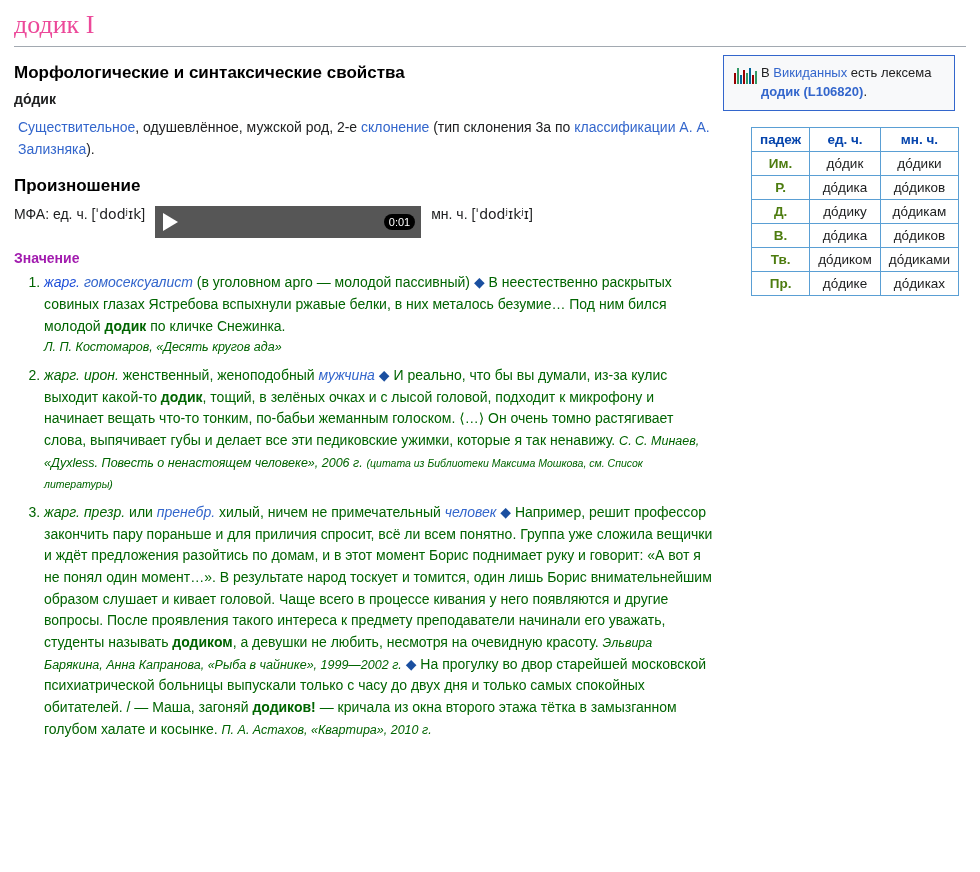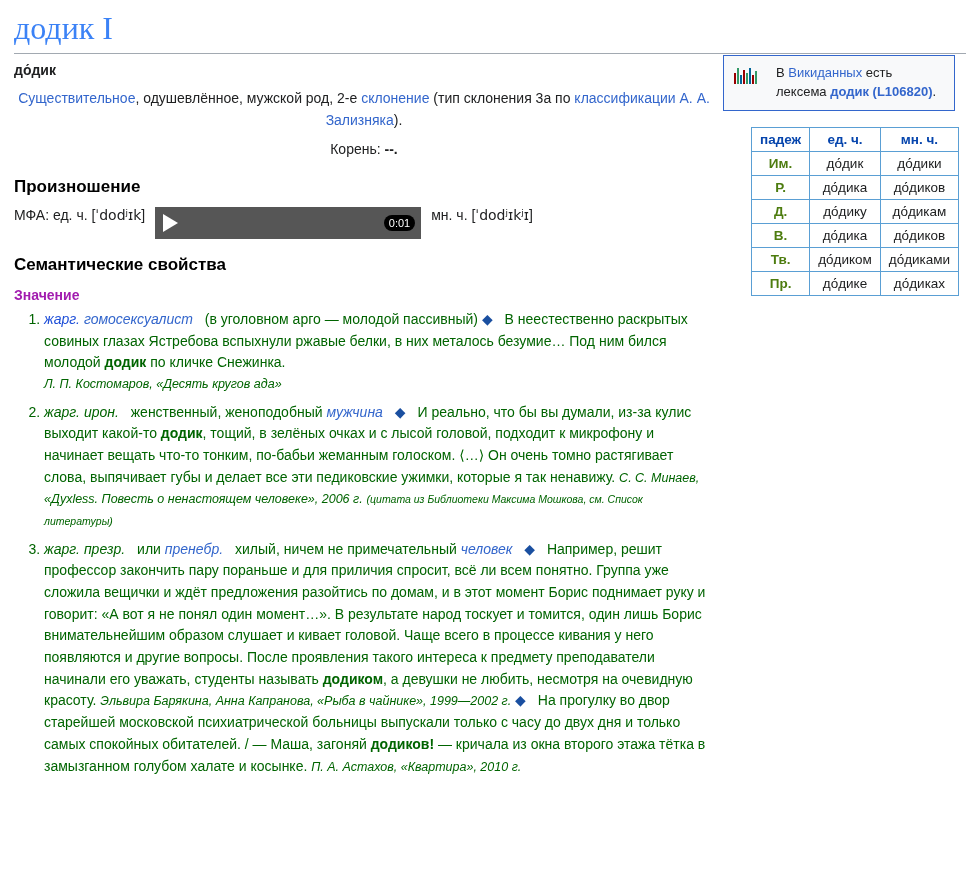--- a/index.html
+++ b/index.html
@@ -16,26 +16,26 @@
     position: relative;
     overflow: hidden;
   }
   .page {
     padding: 10px 14px 0 14px;
     box-sizing: border-box;
     width: 980px;
   }
   .page-title {
     font-family: "Liberation Serif", serif;
-    font-size: 32px;
+    font-size: 26px;
     font-weight: normal;
     margin: 0 0 6px 0;
     padding: 0 0 6px 0;
     border-bottom: 1px solid #a2a9b1;
-    color: #3b82f6;
+    color: #ec4899;
   }
   .page-title .roman {
     font-family: "Liberation Serif", serif;
   }
   h2.section {
     font-family: "Liberation Sans", sans-serif;
     font-size: 17px;
     font-weight: bold;
     margin: 16px 0 8px 0;
     color: #000;
@@ -47,21 +47,20 @@
     color: #a21caf;
   }
   .headword {
     font-weight: bold;
     font-size: 14px;
     margin: 8px 0 10px 0;
   }
   p.body {
     margin: 8px 4px;
     line-height: 1.55;
-    text-align: center;
   }
   a.lnk {
     color: #3366cc;
     text-decoration: none;
     cursor: pointer;
   }
   .content-col {
     width: 700px;
   }
 
@@ -71,21 +70,21 @@
     top: 55px;
     left: 723px;
     width: 232px;
     border: 1px solid #3366cc;
     background: #f8f9fa;
     box-sizing: border-box;
     padding: 8px 10px;
     font-size: 13px;
     line-height: 1.45;
     display: flex;
-    gap: 16px;
+    gap: 1px;
     align-items: flex-start;
   }
   .wd-logo {
     width: 26px;
     height: 17px;
     margin-top: 3px;
     flex: 0 0 auto;
     display: flex;
     align-items: flex-end;
     gap: 1px;
@@ -161,21 +160,21 @@
   
   ol.meanings {
     margin: 6px 0 0 0;
     padding-left: 30px;
   }
   ol.meanings > li {
     margin-bottom: 7px;
     line-height: 1.55;
     color: #006400;
   }
-  .green { color: #006400; padding-left: 8px; }
+  .green { color: #006400; }
   .mark-ital {
     font-style: italic;
     color: #006400;
   }
   .mark-link {
     font-style: italic;
     color: #1d4ed8;
   }
   .diamond { color: #1a4fa0; }
   .bold-term { font-weight: bold; color: #006400; }
@@ -199,43 +198,40 @@
 
 <div class="page">
 
   <h1 class="page-title">
     <span>додик</span>
     <span class="roman">I</span>
   </h1>
 
   <div class="content-col">
 
+    <h2 class="section">Морфологические и синтаксические свойства</h2>
 
     <div class="headword">до́дик</div>
 
     <p class="body">
       <a class="lnk">Существительное</a><span>, одушевлённое, мужской род, 2-е </span><a class="lnk">склонение</a><span> (тип склонения 3a по </span><a class="lnk">классификации А. А. Зализняка</a><span>).</span>
     </p>
 
-    <p class="body">
-      <span>Корень: </span><b>--.</b>
-    </p>
 
     <h2 class="section">Произношение</h2>
 
     <div class="pron-line">
       <span><span>МФА: ед. ч. [</span><span class="ipa">ˈdodʲɪk</span><span>]</span></span>
       <div class="audio-player">
         <span class="play-btn"></span>
         <span class="audio-time">0:01</span>
       </div>
       <span><span>мн. ч. [</span><span class="ipa">ˈdodʲɪkʲɪ</span><span>]</span></span>
     </div>
 
-    <h2 class="section">Семантические свойства</h2>
 
     <h3 class="subsection">Значение</h3>
 
     <ol class="meanings">
 
       <li>
         <span class="mark-link">жарг. </span><a class="mark-link lnk">гомосексуалист</a><span class="green"> (в уголовном арго — молодой пассивный) </span><span class="diamond">◆</span>
         <span class="green">
           <span>В неестественно раскрытых совиных глазах Ястребова вспыхнули ржавые белки, в них металось безумие… Под ним бился молодой </span><b class="bold-term">додик</b><span> по кличке Снежинка.</span>
         </span>

